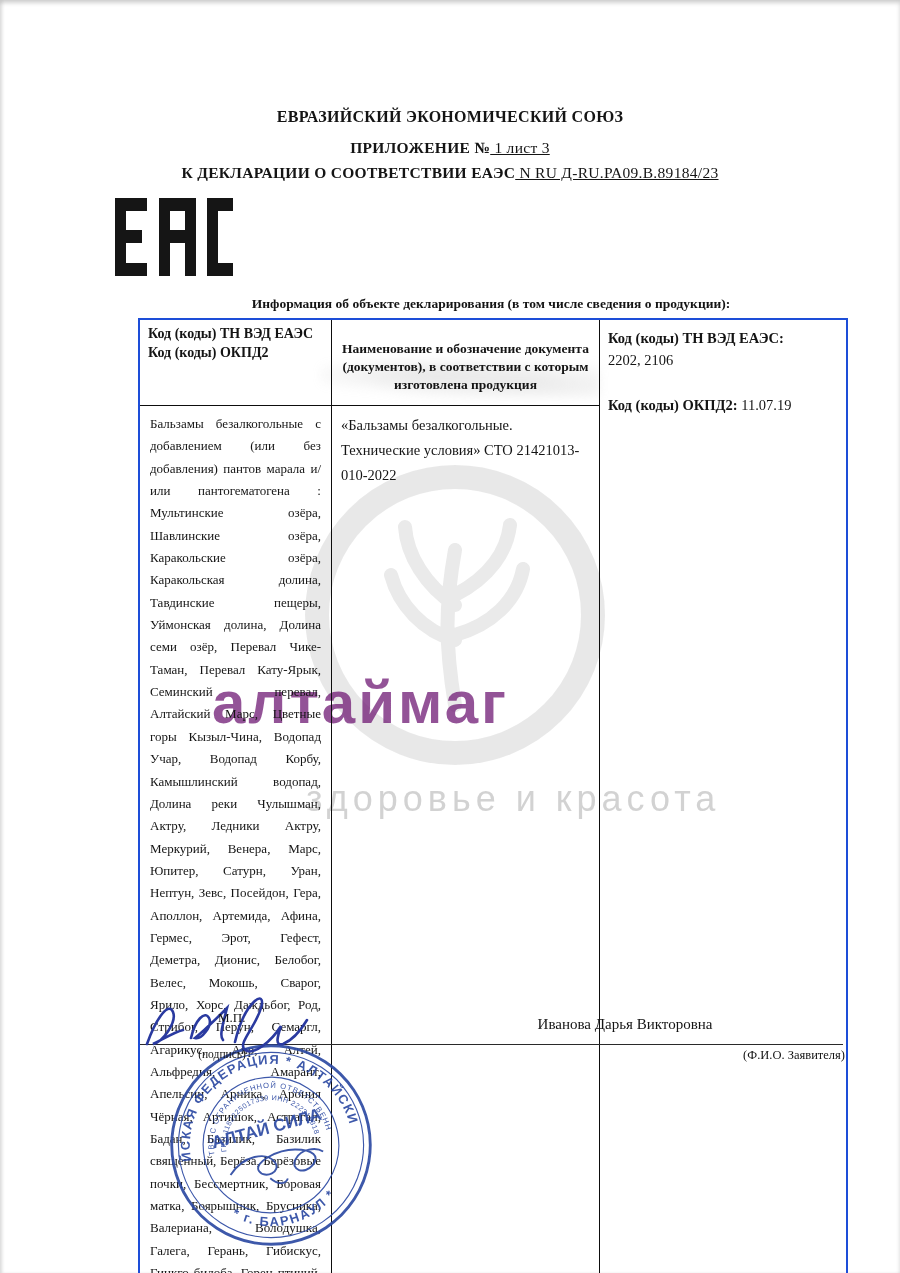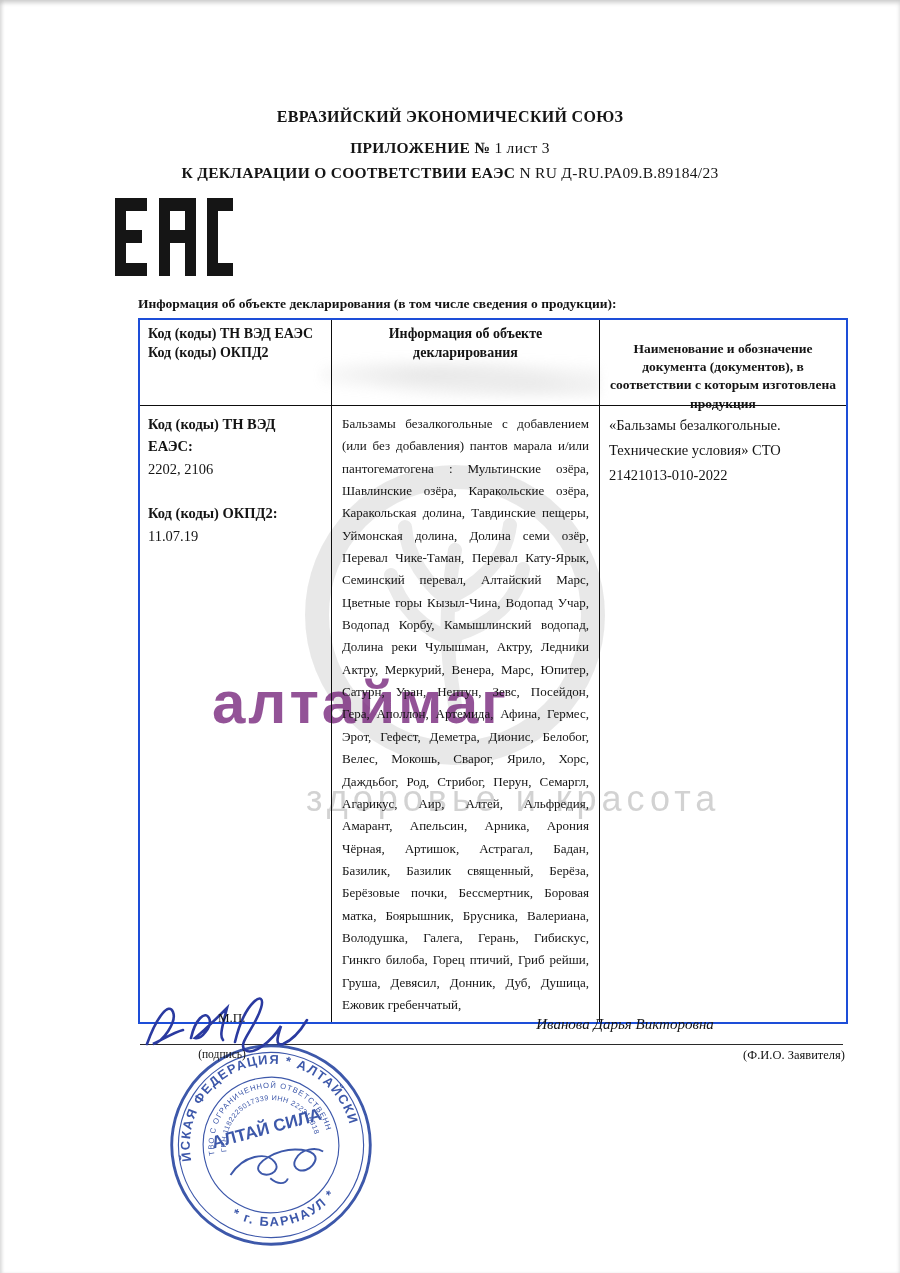--- a/index.html
+++ b/index.html
@@ -8,54 +8,54 @@
     background:#ffffff;overflow:hidden;
     font-family:"Liberation Serif", serif;color:#141414;
     box-shadow:inset 0 3px 4px rgba(0,0,0,.18), inset 3px 0 3px rgba(0,0,0,.06);
   }
   .abs{position:absolute;}
   
   .hdr{left:0;width:900px;text-align:center;font-weight:bold;letter-spacing:.3px;}
   .hdr1{top:108px;font-size:16px;}
   .hdr2{top:139px;font-size:15.5px;}
   .hdr3{top:164px;font-size:15.5px;}
-  .hdr .plain{font-weight:normal;}
+  .hdr .plain{font-weight:normal;text-decoration:underline;}
   
   .eac{left:113px;top:196px;}
   
   .wm-title{left:212px;top:668px;font-family:Liberation Sans, sans-serif;
     font-weight:bold;font-size:60px;color:#701a75;letter-spacing:3px;opacity:.75;z-index:0;}
   .wm-sub{left:306px;top:778px;font-family:"Liberation Sans",sans-serif;
     font-size:36px;color:#c8c8c8;letter-spacing:5px;opacity:.8;z-index:0;}
   .wm-circle{left:295px;top:455px;z-index:0;opacity:.55;}
   .scan-artifact{left:320px;top:352px;width:280px;height:46px;z-index:0;
     background:radial-gradient(ellipse at 40% 50%, #b9b9b9 0%, transparent 60%),
                radial-gradient(ellipse at 75% 70%, #c4c4c4 0%, transparent 55%);
     filter:blur(5px);opacity:.35;}
   
-  .decl-caption{left:138px;top:296px;width:706px;
+  .decl-caption{left:138px;top:296px;width:706px;text-align:center;
     font-weight:bold;font-size:13.5px;z-index:1;}
   .decl-table{left:138px;top:318px;width:706px;z-index:1;
     border:2px solid #1d4ed8;display:grid;
     grid-template-columns:192px 268px 246px;grid-template-rows:86px auto;}
   .cell{border-right:1.5px solid #0d0d0d;border-bottom:1.5px solid #0d0d0d;
     padding:5px 8px;box-sizing:border-box;background:transparent;}
   .cell:nth-child(3n){border-right:none;}
   .cell.last-row{border-bottom:none;}
   .th{font-weight:bold;font-size:14px;line-height:1.35;}
   .th.c{text-align:center;}
   .th3{font-size:13.5px;padding-top:20px;}
   .codes{font-size:14.5px;line-height:1.55;padding-top:7px;}
   .codes b{font-weight:bold;}
   .codes .gap{height:22px;}
   .info{font-size:13px;line-height:22.35px;text-align:justify;padding:7px 10px 6px 10px;}
   .doc{font-size:14.5px;line-height:25px;padding:7px 9px;}
   
   .sig-line{left:140px;top:1044px;width:703px;border-top:1.5px solid #2a2a2a;z-index:1;}
-  .applicant-name{left:405px;top:1016px;width:440px;text-align:center;font-size:15px;z-index:1;font-style:italic;}
+  .applicant-name{left:405px;top:1016px;width:440px;text-align:center;font-size:15px;z-index:1;}
   .fio-caption{left:405px;top:1048px;width:440px;text-align:right;font-size:12.5px;z-index:1;}
   .sign-caption{left:142px;top:1048px;width:160px;text-align:center;font-size:11.5px;z-index:2;}
   .mp{left:218px;top:1010px;font-size:13px;z-index:2;}
   .signature{left:143px;top:986px;z-index:2;}
   .stamp{left:166px;top:1040px;z-index:1;transform:rotate(-12deg);opacity:.92;}
 </style>
 </head>
 <body>
 
 <div class="page">
@@ -88,21 +88,20 @@
     </g>
   </svg>
 
   <div class="abs decl-caption">Информация об объекте декларирования (в том числе сведения о продукции):</div>
 
   <div class="abs decl-table">
     <div class="cell th">
       <div>Код (коды) ТН ВЭД ЕАЭС</div>
       <div>Код (коды) ОКПД2</div>
     </div>
-    <div class="cell th c">Информация об объекте декларирования</div>
     <div class="cell th c th3">Наименование и обозначение документа (документов), в соответствии с которым изготовлена продукция</div>
 
     <div class="cell last-row codes">
       <div><b>Код (коды) ТН ВЭД ЕАЭС:</b></div>
       <div>2202, 2106</div>
       <div class="gap"></div>
       <div><b>Код (коды) ОКПД2:</b><span> 11.07.19</span></div>
     </div>
     <div class="cell last-row info">Бальзамы безалкогольные с добавлением (или без добавления) пантов марала и/или пантогематогена : Мультинские озёра, Шавлинские озёра, Каракольские озёра, Каракольская долина, Тавдинские пещеры, Уймонская долина, Долина семи озёр, Перевал Чике-Таман, Перевал Кату-Ярык, Семинский перевал, Алтайский Марс, Цветные горы Кызыл-Чина, Водопад Учар, Водопад Корбу, Камышлинский водопад, Долина реки Чулышман, Актру, Ледники Актру, Меркурий, Венера, Марс, Юпитер, Сатурн, Уран, Нептун, Зевс, Посейдон, Гера, Аполлон, Артемида, Афина, Гермес, Эрот, Гефест, Деметра, Дионис, Белобог, Велес, Мокошь, Сварог, Ярило, Хорс, Даждьбог, Род, Стрибог, Перун, Семаргл, Агарикус, Аир, Алтей, Альфредия, Амарант, Апельсин, Арника, Арония Чёрная, Артишок, Астрагал, Бадан, Базилик, Базилик священный, Берёза, Берёзовые почки, Бессмертник, Боровая матка, Боярышник, Брусника, Валериана, Володушка, Галега, Герань, Гибискус, Гинкго билоба, Горец птичий, Гриб рейши, Груша, Девясил, Донник, Дуб, Душица, Ежовик гребенчатый,</div>
     <div class="cell last-row doc">«Бальзамы безалкогольные. Технические условия» СТО 21421013-010-2022</div>

